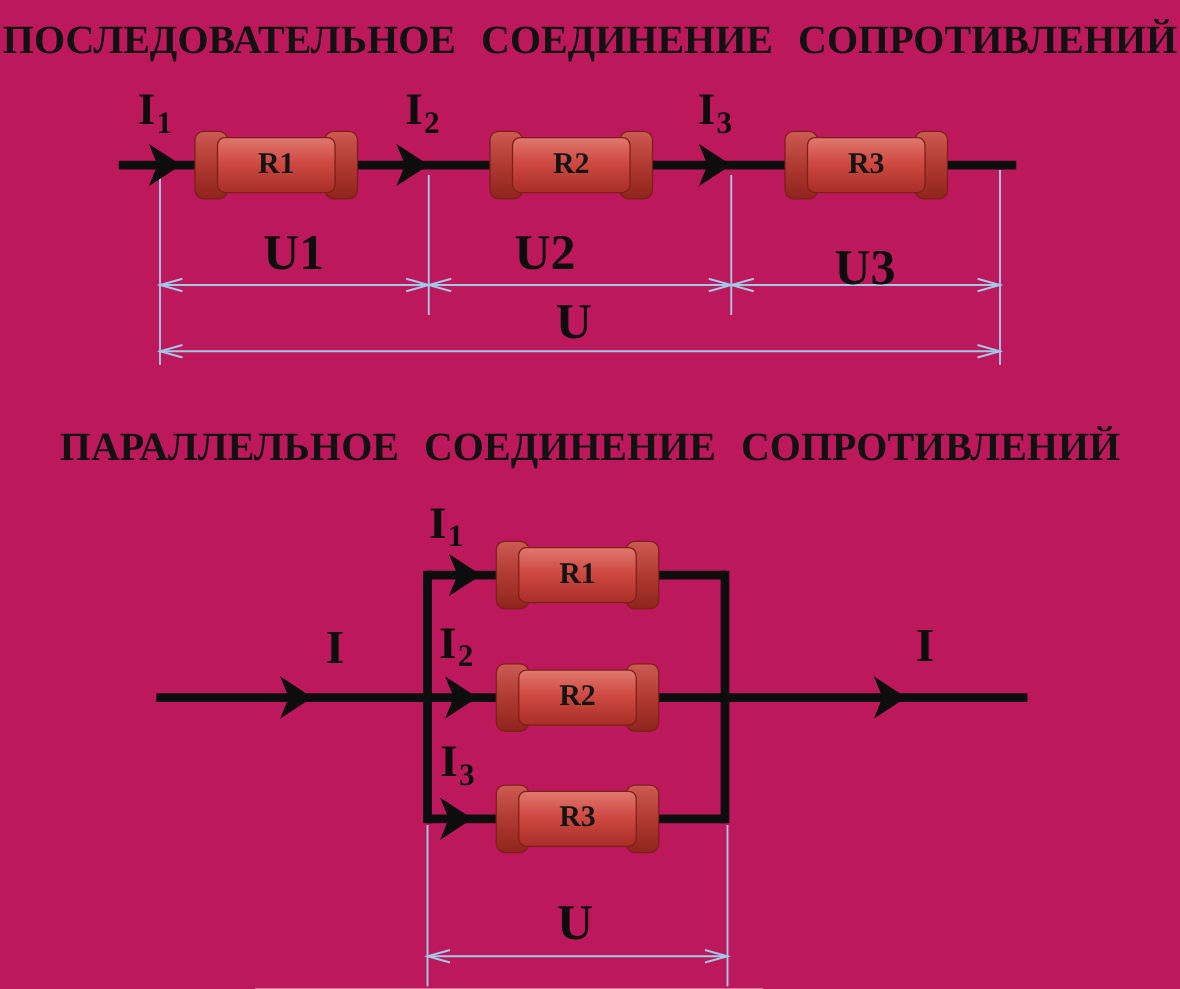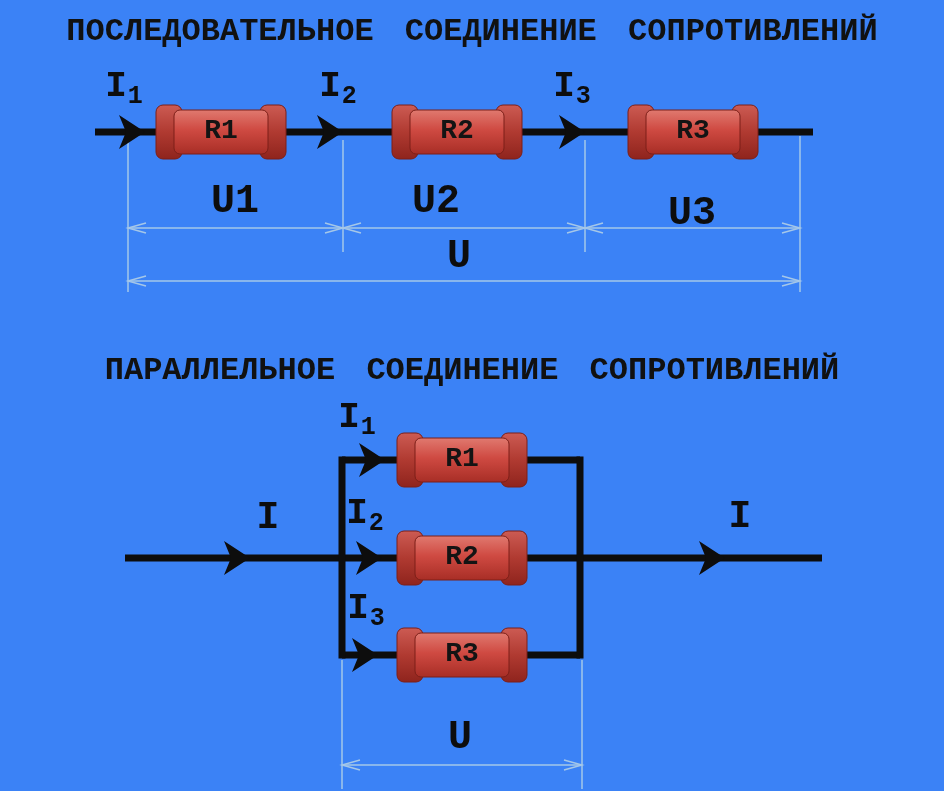--- a/index.html
+++ b/index.html
@@ -1,41 +1,41 @@
 <!DOCTYPE html>
 <html><head>
 <meta charset="utf-8">
 <style>
   html,body{margin:0;padding:0;background:#ffffff;}
   .canvas{
     position:relative;
     width:944px;height:791px;
-    background:#3b82f6;
-    font-family:Liberation Mono, monospace;
+    background:#be185d;
+    font-family:Liberation Serif, serif;
     overflow:hidden;
   }
   svg{position:absolute;left:0;top:0;}
   .title{
     position:absolute;left:0;width:944px;
     text-align:center;
     font-weight:bold;font-size:32px;color:#111;
     word-spacing:12px;letter-spacing:0px;white-space:nowrap;
   }
   .t1{top:13px;}
-  .t2{top:339px;margin-top:13px;}
+  .t2{top:339px;}
   .lbl{
     position:absolute;
     transform:translate(-50%,-50%);
     font-weight:bold;color:#0d0d0d;
     white-space:nowrap;line-height:1;
   }
   .cur{font-size:36px;}
   .cur .sub{font-size:25px;display:inline-block;transform:translateY(7px);margin-left:1px;}
   .u{font-size:40px;text-align:right;}
-  .r{font-size:28px;color:#141414;}
+  .r{font-size:24px;color:#141414;}
   .big-i{font-size:38px;}
 </style>
 </head>
 <body>
 
 <div class="canvas">
 
   <svg width="944" height="791" viewBox="0 0 944 791">
     <defs>
       <linearGradient id="bodyG" x1="0" y1="0" x2="0" y2="1">

